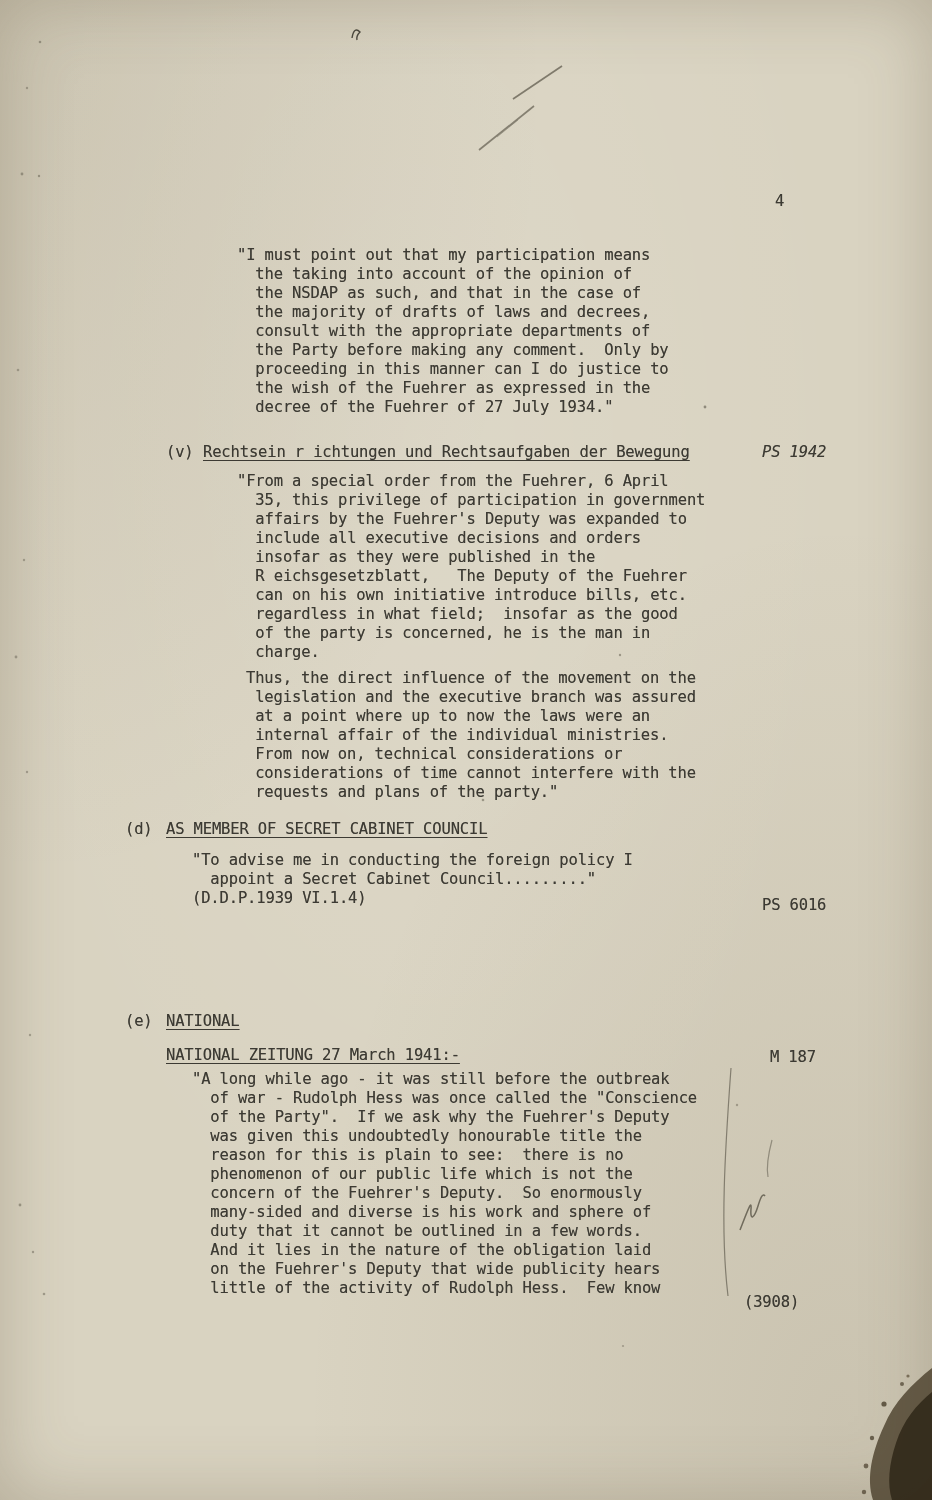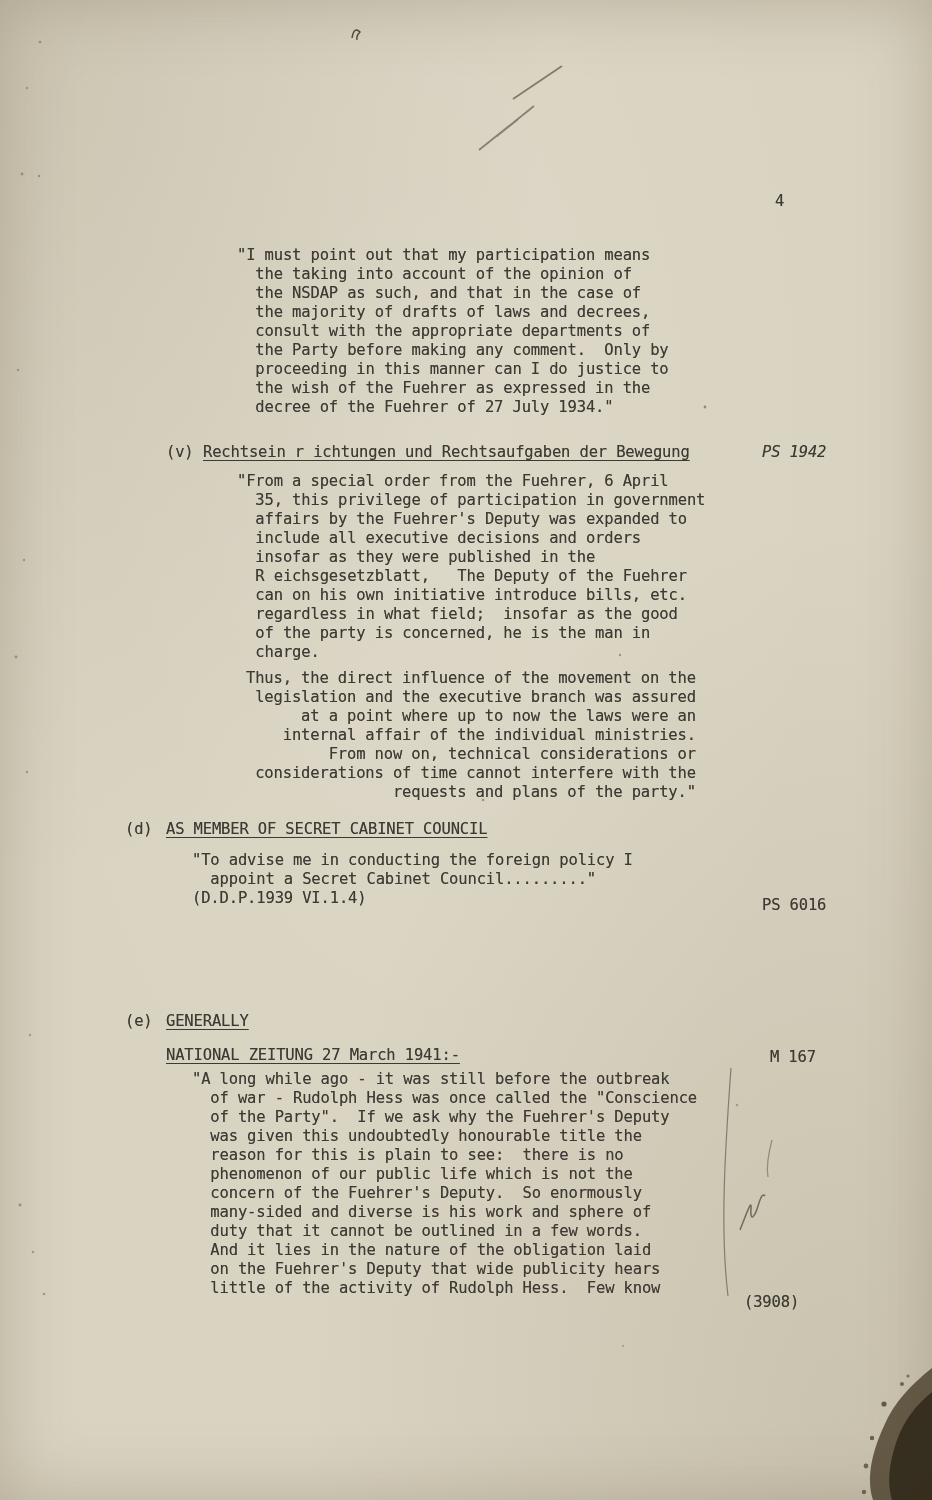--- a/index.html
+++ b/index.html
@@ -60,41 +60,41 @@
 <div class="mono" style="left:237px; top:472px;">"From a special order from the Fuehrer, 6 April
   35, this privilege of participation in government
   affairs by the Fuehrer's Deputy was expanded to
   include all executive decisions and orders
   insofar as they were published in the
   R eichsgesetzblatt,   The Deputy of the Fuehrer
   can on his own initiative introduce bills, etc.
   regardless in what field;  insofar as the good
   of the party is concerned, he is the man in
   charge.</div>
-<div class="mono" style="left:246px; top:669px;text-align:right;">Thus, the direct influence of the movement on the
+<div class="mono" style="left:246px; top:669px;">Thus, the direct influence of the movement on the
  legislation and the executive branch was assured
  at a point where up to now the laws were an
  internal affair of the individual ministries.
  From now on, technical considerations or
  considerations of time cannot interfere with the
  requests and plans of the party."</div>
 
 <div class="mono" style="left:125px; top:820px;">(d)</div>
 <div class="mono underlined" style="left:166px; top:820px;text-align:center;">AS MEMBER OF SECRET CABINET COUNCIL</div>
 
 <div class="mono" style="left:192px; top:851px;">"To advise me in conducting the foreign policy I
   appoint a Secret Cabinet Council........."
 (D.D.P.1939 VI.1.4)</div>
 <div class="mono" style="left:762px; top:896px;">PS 6016</div>
 
 <div class="mono" style="left:125px; top:1012px;">(e)</div>
-<div class="mono underlined" style="left:166px; top:1012px;">GENERALLY</div>
+<div class="mono underlined" style="left:166px; top:1012px;">NATIONAL</div>
 
 <div class="mono underlined" style="left:166px; top:1046px;">NATIONAL ZEITUNG 27 March 1941:-</div>
-<div class="mono" style="left:770px; top:1048px;">M 167</div>
+<div class="mono" style="left:770px; top:1048px;">M 187</div>
 
 <div class="mono" style="left:192px; top:1070px;">"A long while ago - it was still before the outbreak
   of war - Rudolph Hess was once called the "Conscience
   of the Party".  If we ask why the Fuehrer's Deputy
   was given this undoubtedly honourable title the
   reason for this is plain to see:  there is no
   phenomenon of our public life which is not the
   concern of the Fuehrer's Deputy.  So enormously
   many-sided and diverse is his work and sphere of
   duty that it cannot be outlined in a few words.

